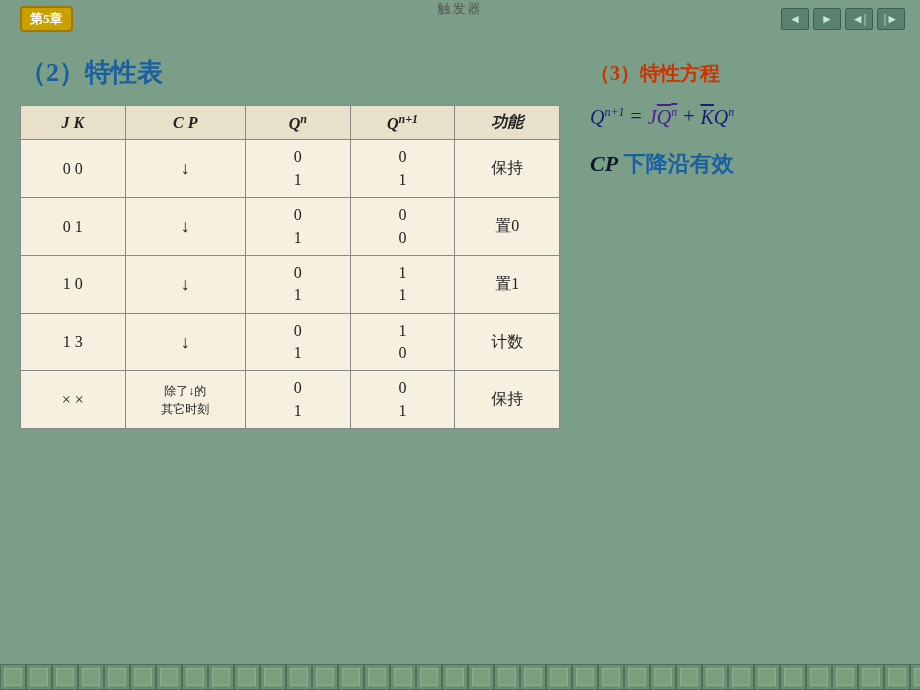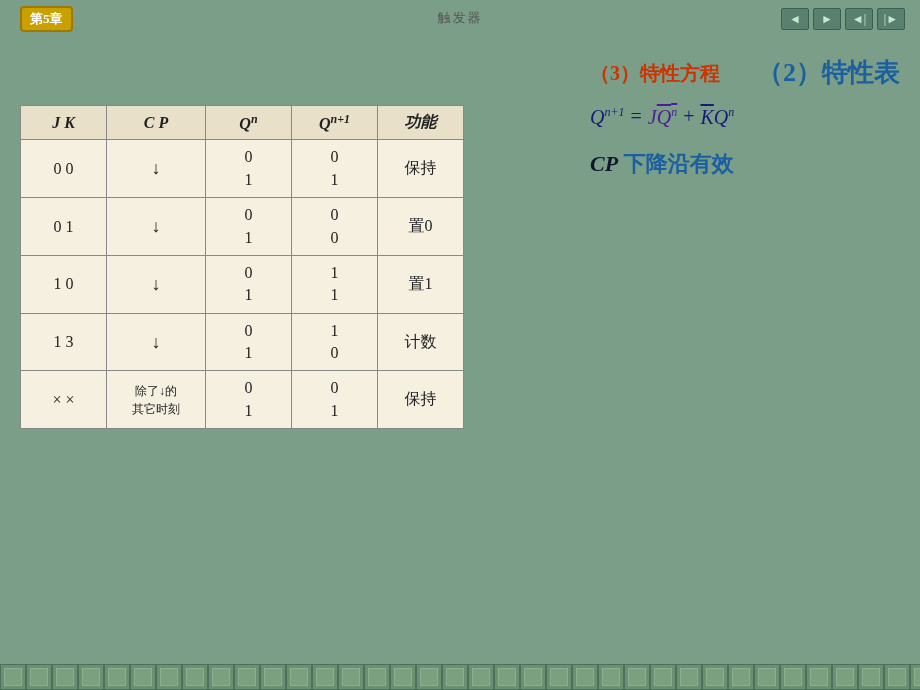--- a/index.html
+++ b/index.html
@@ -13,21 +13,20 @@
     }
 
     
     .top-bar {
       position: absolute;
       top: 0;
       left: 0;
       right: 0;
       height: 36px;
       display: flex;
-      align-items: center;
       justify-content: center;
     }
 
     .chapter-badge {
       position: absolute;
       left: 20px;
       top: 6px;
       background: #c8a000;
       border: 2px solid #a07800;
       border-radius: 4px;
@@ -75,27 +74,26 @@
       bottom: 28px;
       padding: 15px 20px;
     }
 
     
     .section-title {
       color: #1a5fa0;
       font-size: 26px;
       font-weight: bold;
       margin-bottom: 15px;
-      text-align: right;
     }
 
     
     .truth-table {
       border-collapse: collapse;
-      width: 444px;
+      width: 540px;
       background: #f5f0e0;
     }
 
     .truth-table td, .truth-table th {
       border: 1px solid #888;
       padding: 6px 10px;
       text-align: center;
       font-size: 16px;
       color: #222;
       min-width: 60px;

